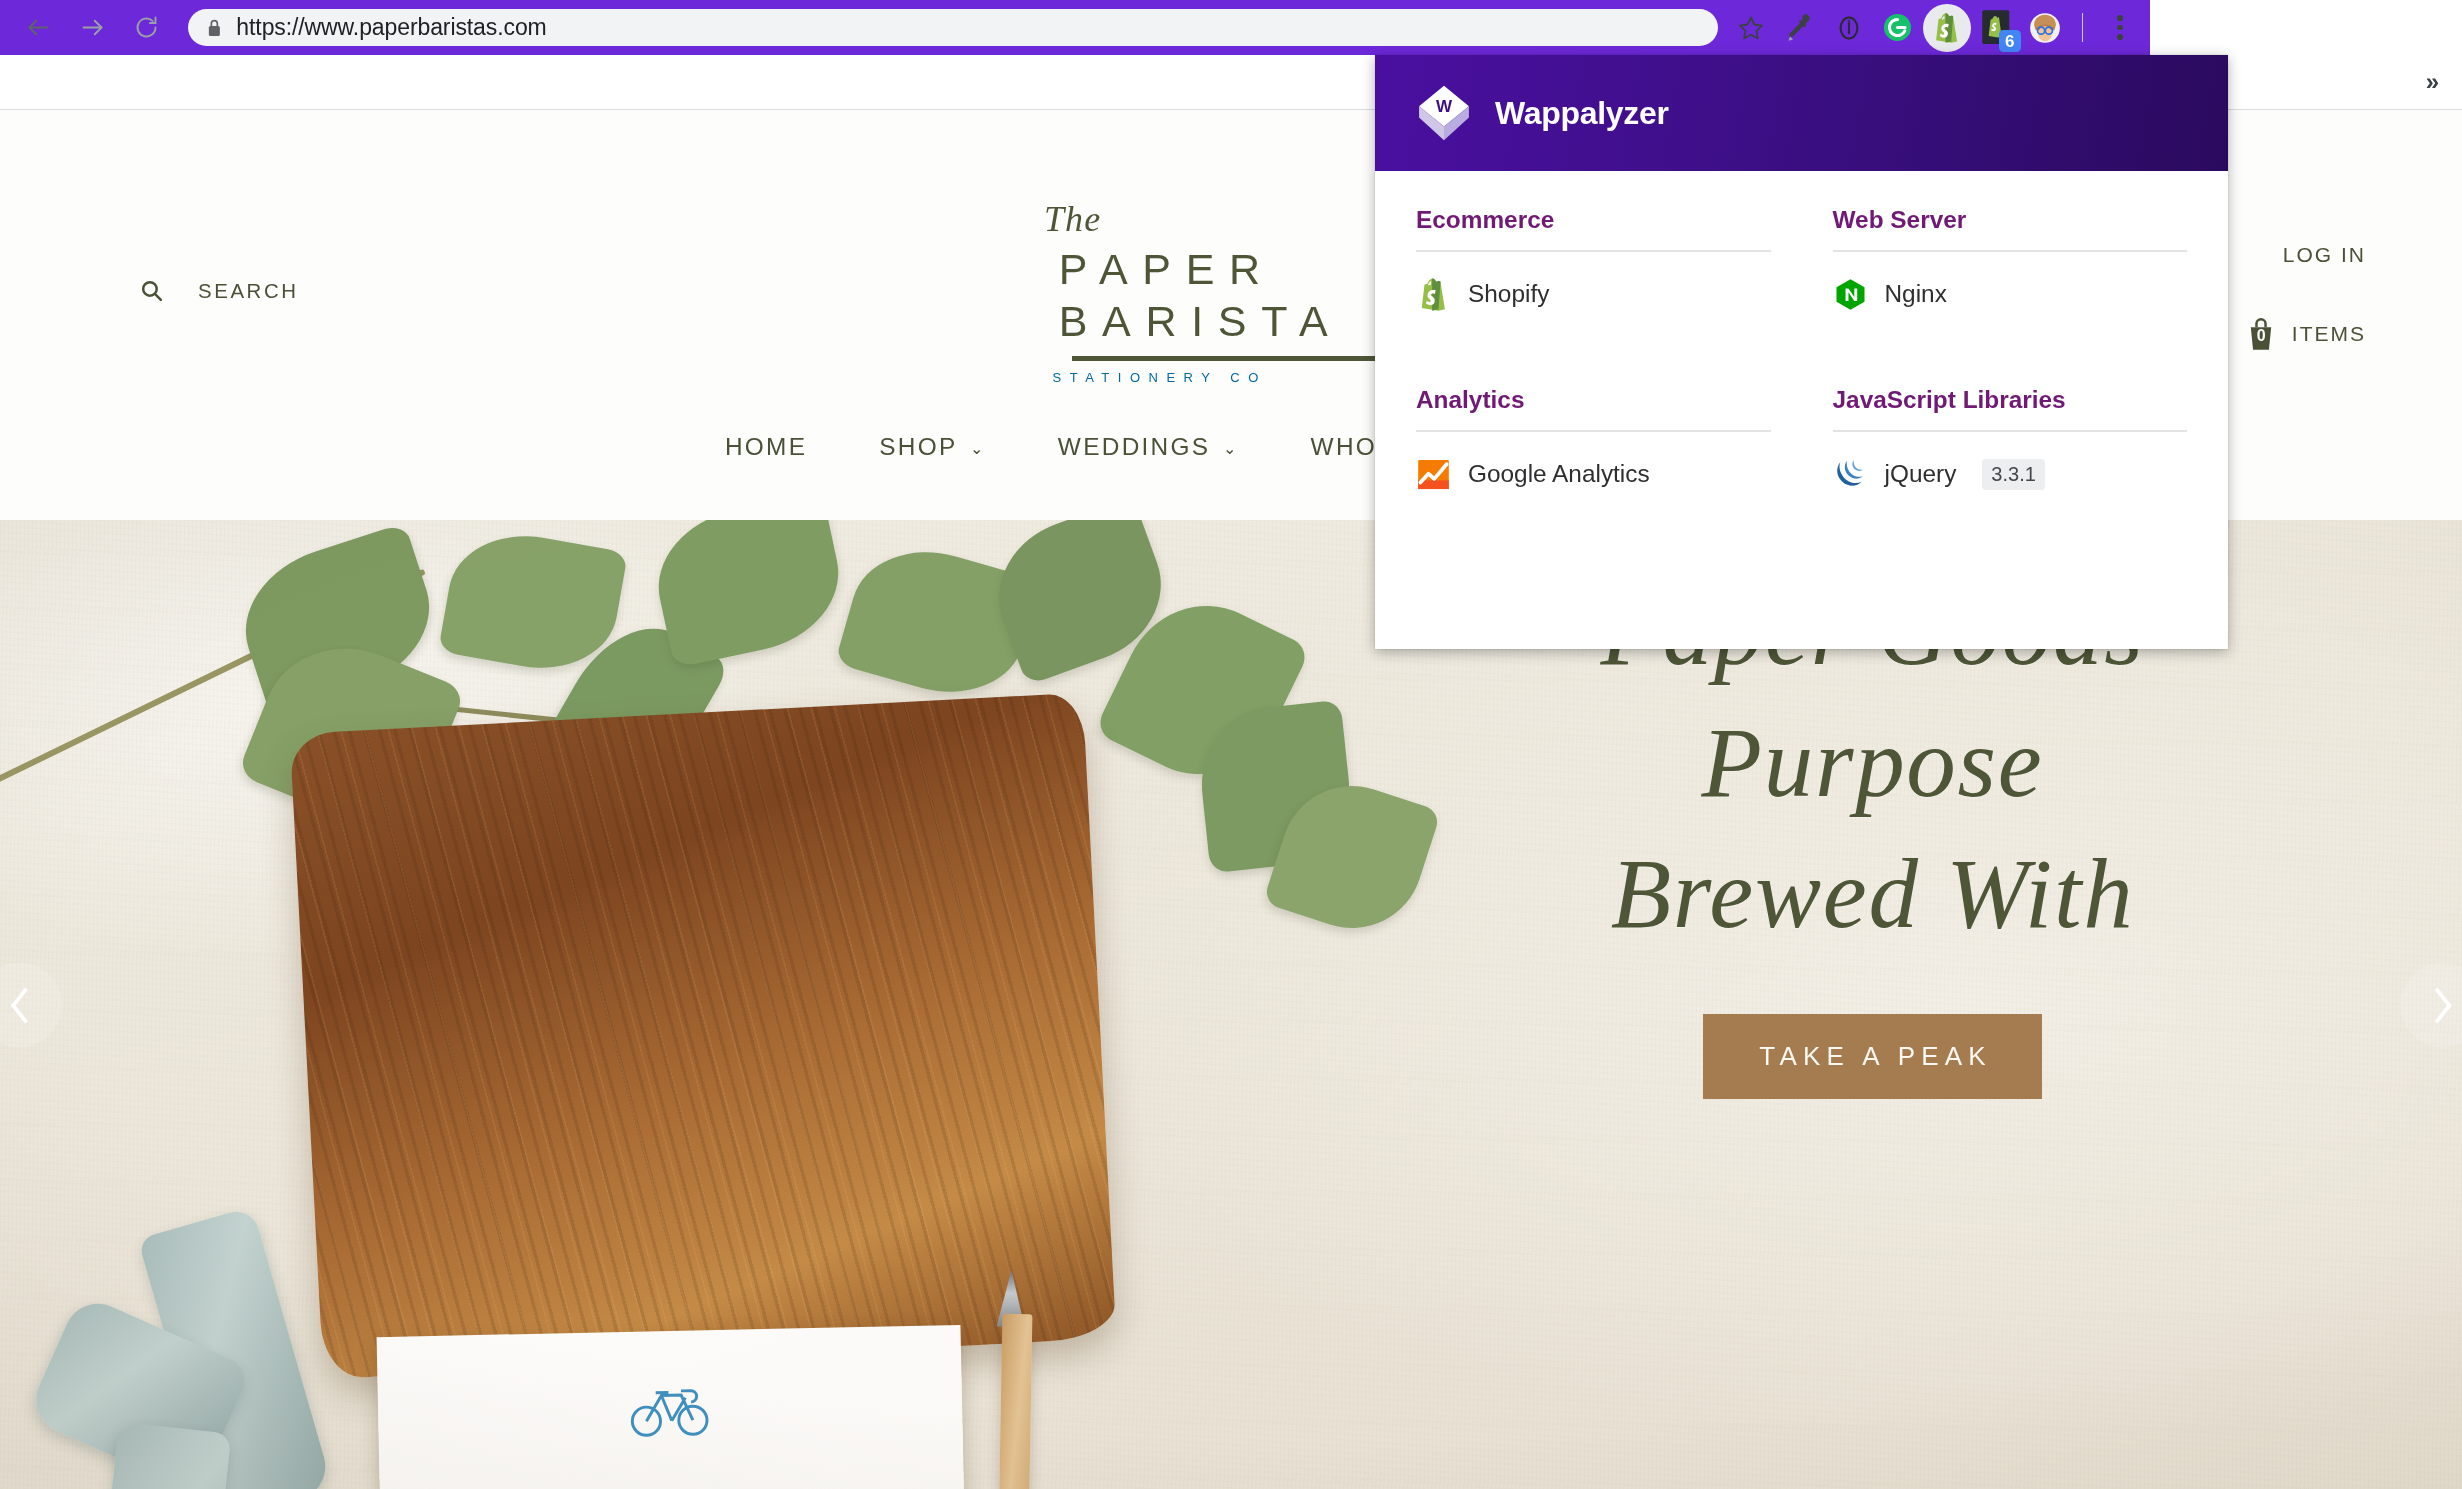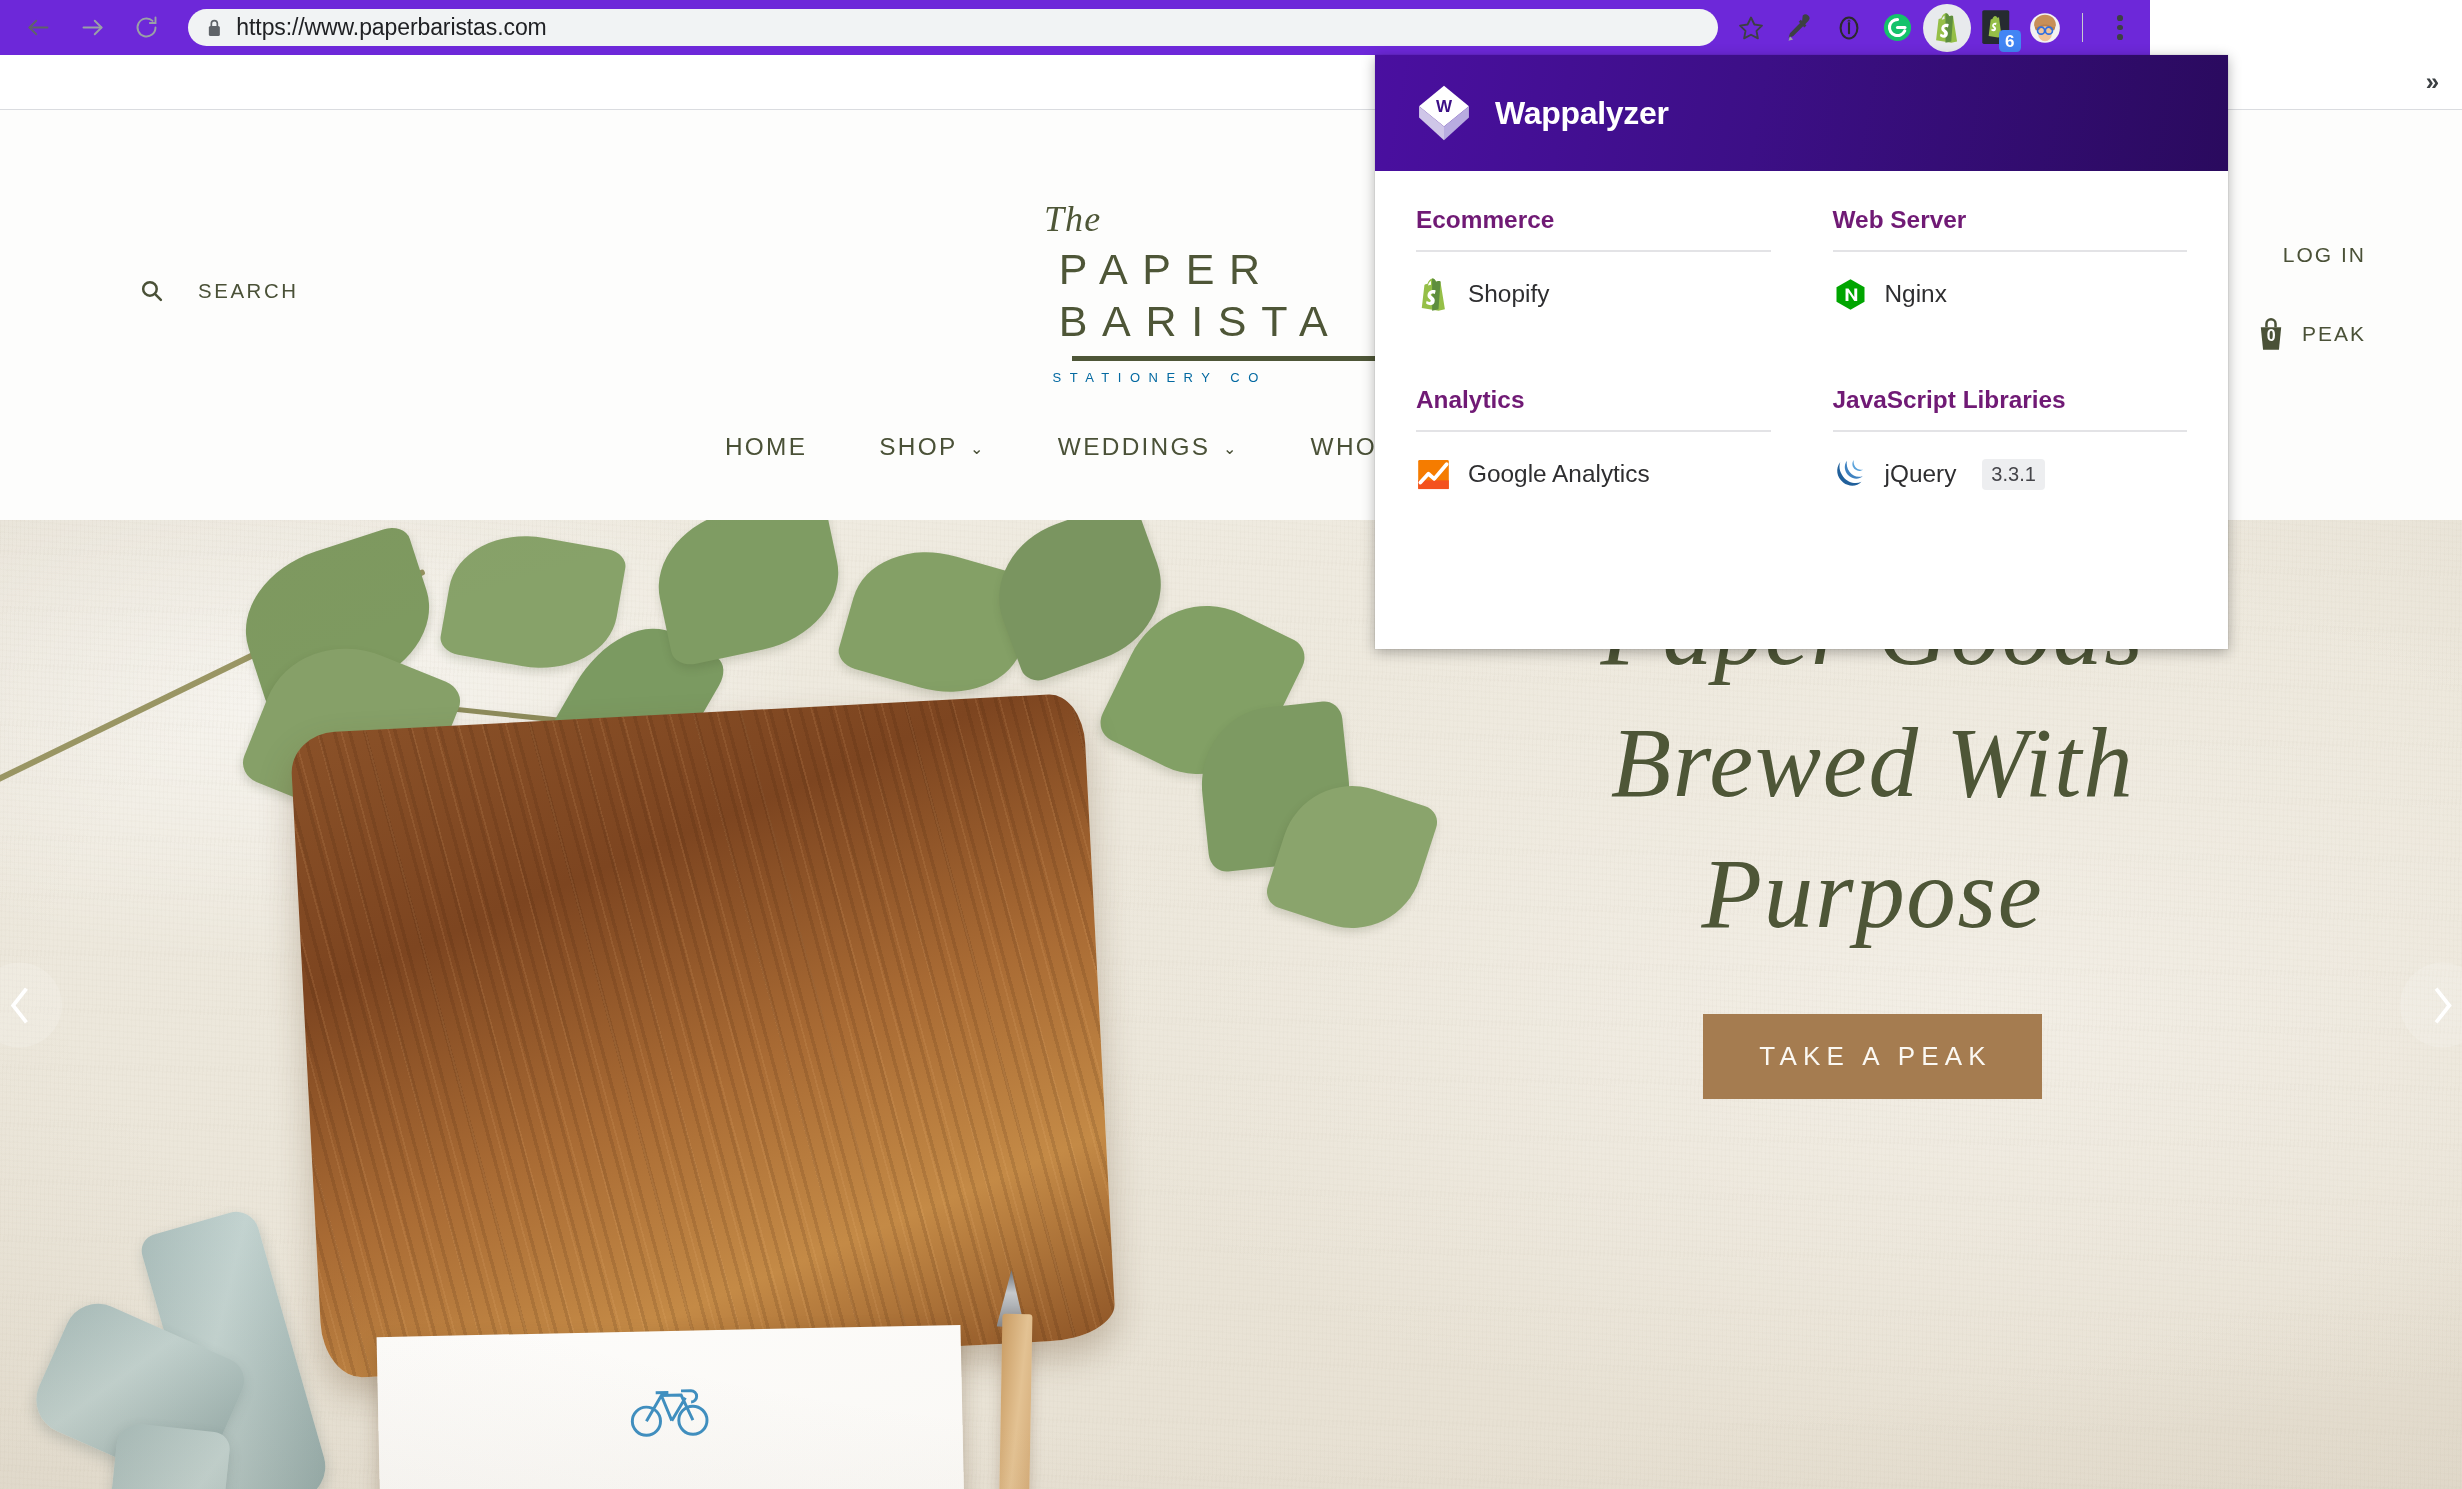--- a/index.html
+++ b/index.html
@@ -368,21 +368,21 @@
     <div class="site-account">
       <div class="site-login">LOG IN</div>
       <div class="site-cart">
         <span class="cart-icon">
           <svg width="32" height="34" viewBox="0 0 28 30">
             <path d="M5 9h18l-2 20H7z" fill="#4a5137"></path>
             <path d="M10 9V6a4 4 0 0 1 8 0v3" fill="none" stroke="#4a5137" stroke-width="2.2"></path>
           </svg>
           <span class="cart-count">0</span>
         </span>
-        <span class="cart-label">PEAK</span>
+        <span class="cart-label">ITEMS</span>
       </div>
     </div>
 
     <nav class="site-nav">
       <div class="nav-item">
         <span>HOME</span>
       </div>
       <div class="nav-item">
         <span>SHOP</span>
         <span class="caret">⌄</span>
@@ -436,22 +436,22 @@
     <div class="pen"></div>
 
     <div class="ribbon" style="left:176px; top:697px; width:119px; height:295px; transform:rotate(-16deg); border-radius:17px 23px 34px 17px;"></div>
     <div class="ribbon" style="left:45px; top:805px; width:187px; height:136px; transform:rotate(24deg); border-radius:34px 23px 23px 34px;"></div>
     <div class="ribbon" style="left:102px; top:907px; width:113px; height:318px; transform:rotate(6deg); border-radius:23px 17px 34px 28px;"></div>
 
     <div class="hero-vignette"></div>
 
     <div class="hero-copy">
       <div class="hero-headline">Paper Goods</div>
+      <div class="hero-headline">Purpose</div>
       <div class="hero-headline">Brewed With</div>
-      <div class="hero-headline">Purpose</div>
       <div class="hero-cta">TAKE A PEAK</div>
     </div>
 
     <div class="carousel-arrow left">
       <span>
         <svg width="29.5" height="44" viewBox="0 0 26 40" fill="none" stroke="#ffffff" stroke-width="3.4" stroke-linecap="square">
           <polyline points="18,6 7,20 18,34"></polyline>
         </svg>
       </span>
     </div>

